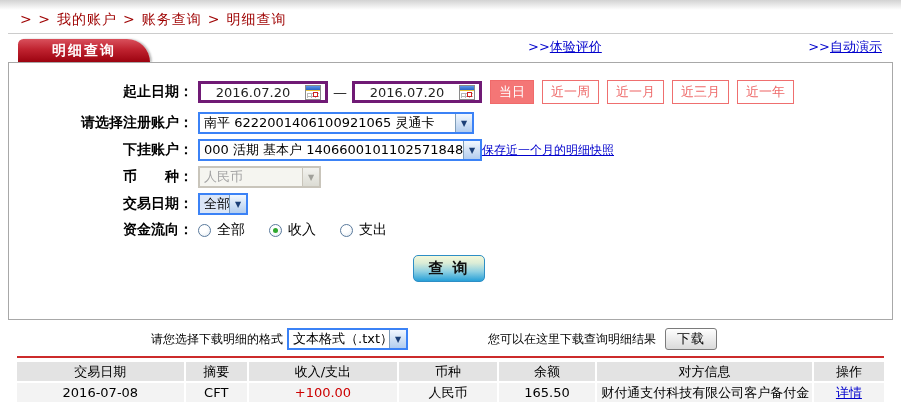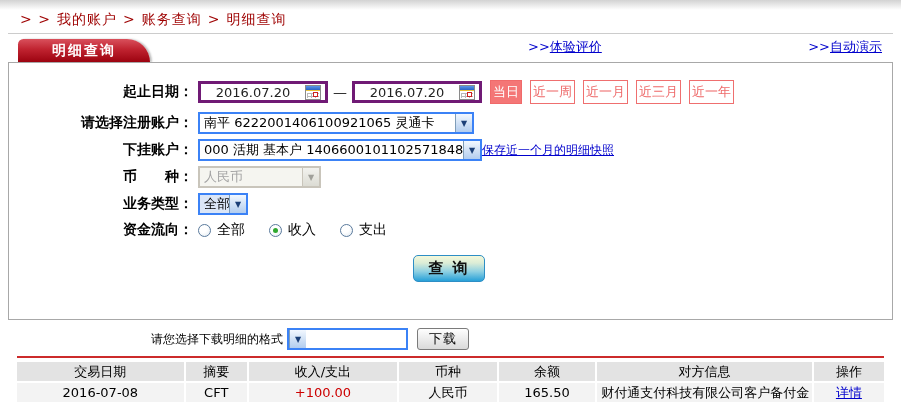--- a/index.html
+++ b/index.html
@@ -64,21 +64,21 @@
     background:linear-gradient(#5a97e8,#2a62c4); border-bottom:1px solid #e8c23a; }
   .cal-icon::after { content:''; position:absolute; top:7px; left:1px; right:1px; bottom:1px;
     background-image:
       repeating-linear-gradient(to right,#b8b8b8 0 1px, transparent 1px 4px),
       repeating-linear-gradient(to bottom,#b8b8b8 0 1px, transparent 1px 3px); }
   .cal-dot { position:absolute; right:2px; bottom:2px; width:5px; height:5px;
     border:1px solid #cc2222; background:#fff; z-index:2; }
   .date-dash { margin:0 5px; font-size:14px; color:#333; flex:none; }
 
   
-  .qbtn { height:24px; padding:0 2px; margin-left:8px; font-size:13px;
+  .qbtn { height:24px; padding:0 8px; margin-left:8px; font-size:13px;
     display:flex; align-items:center; border:1px solid #ef6f6f; color:#ee6a6a;
     background:#fff; cursor:pointer; flex:none; }
   .qbtn.active { background:#f47676; border-color:#f06a6a; color:#fff; }
 
   
   .sel { height:22px; border:2px solid #3b82f6; background:#fff;
     display:flex; align-items:center; font-size:13px; cursor:pointer; flex:none; }
   .sel .sel-text { flex:1; padding:0 4px; white-space:nowrap; overflow:hidden; }
   .sel .sel-arrow { width:17px; height:100%; flex:none;
     display:flex; align-items:center; justify-content:center;
@@ -205,21 +205,21 @@
   <div class="form-row row-std">
     <span class="form-label">币　　种：</span>
     <span class="ctl-gap"></span>
     <span class="sel w-cur disabled">
       <span class="sel-text">人民币</span>
       <span class="sel-arrow">▼</span>
     </span>
   </div>
 
   <div class="form-row row-std">
-    <span class="form-label">业务类型：</span>
+    <span class="form-label">交易日期：</span>
     <span class="ctl-gap"></span>
     <span class="sel w-biz">
       <span class="sel-text">全部</span>
       <span class="sel-arrow">▼</span>
     </span>
   </div>
 
   <div class="form-row row-radio">
     <span class="form-label">资金流向：</span>
     <span class="ctl-gap"></span>
@@ -239,22 +239,24 @@
     </span>
   </div>
 
   <button class="query-btn">查 询</button>
 </div>
 
 <div class="download-row">
   <span class="dl-label">请您选择下载明细的格式</span>
   <span class="dl-sel-gap"></span>
   <span class="sel w-fmt">
+    <span class="sel-text">文本格式（.txt）</span>
     <span class="sel-arrow">▼</span>
   </span>
+  <span class="dl-hint">您可以在这里下载查询明细结果</span>
   <span class="dl-btn">下载</span>
 </div>
 
 <div class="table-wrap">
   <table class="result">
     <colgroup>
       <col style="width:165px">
         <col style="width:62px">
         <col style="width:148px">
       <col style="width:98px">

